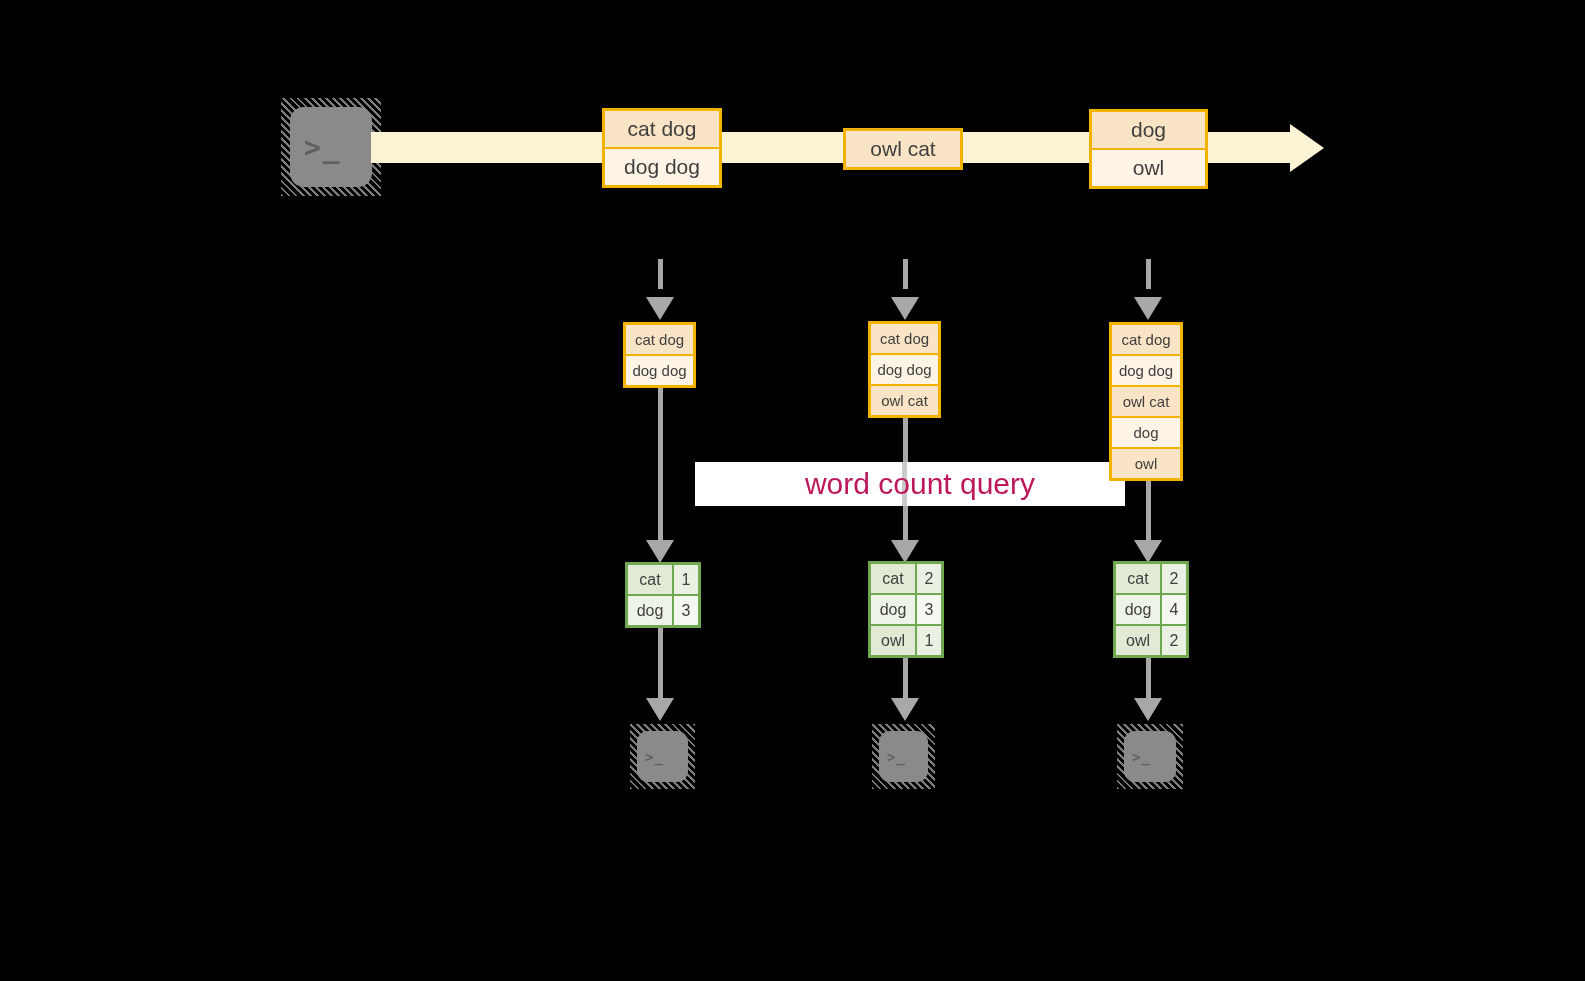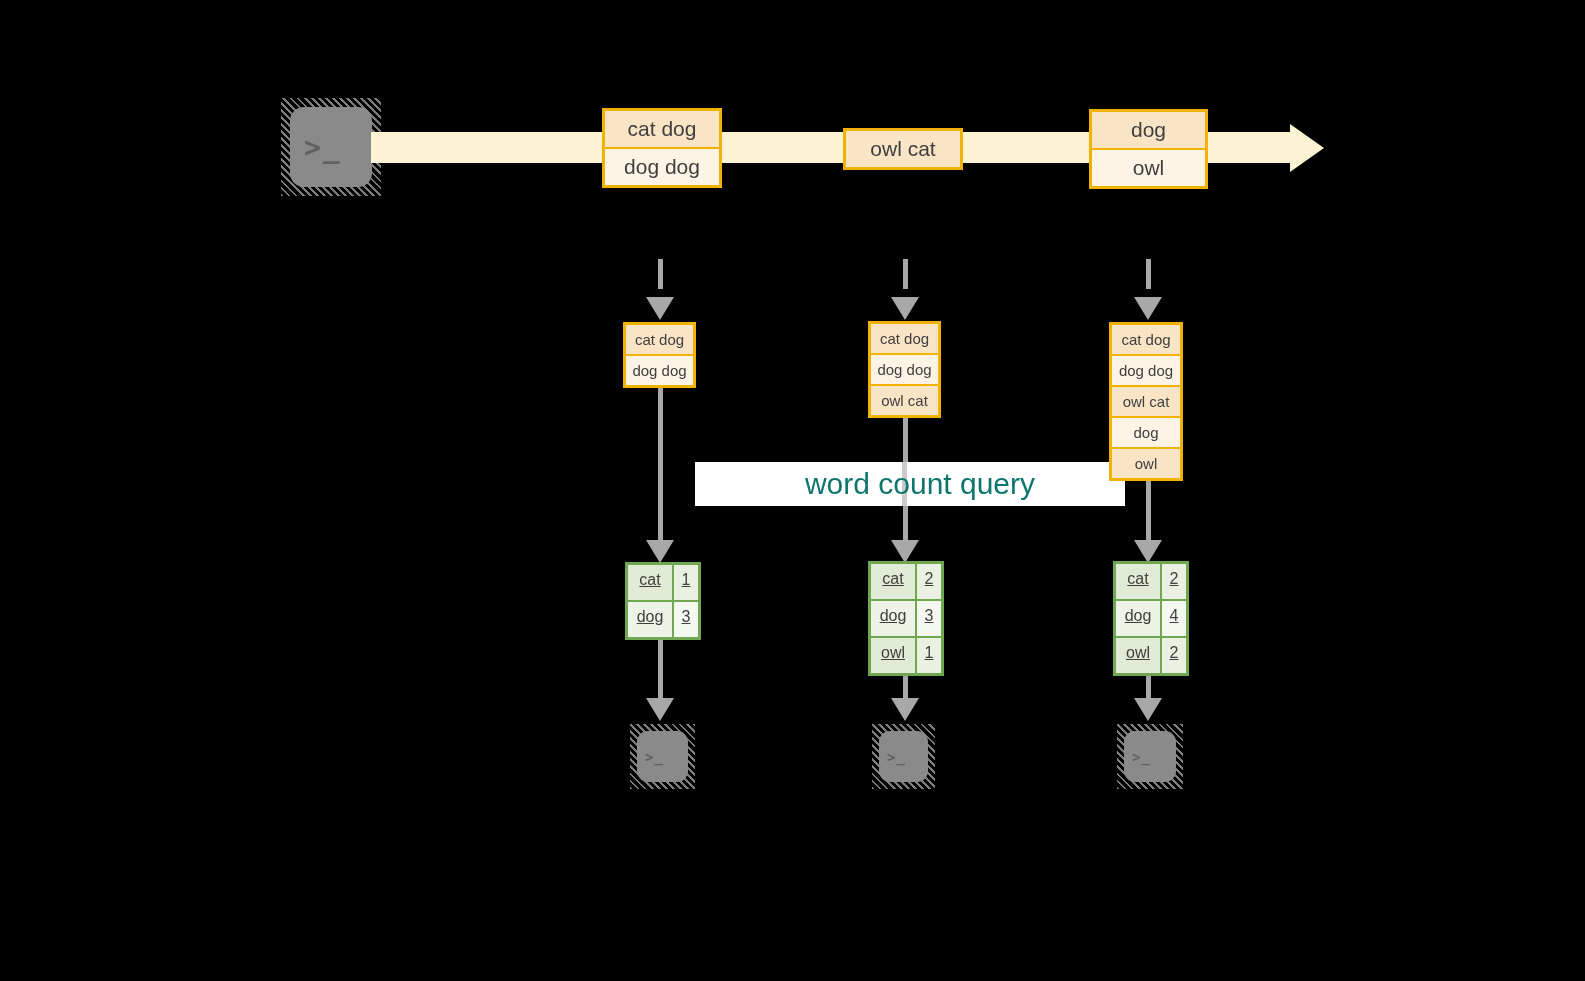--- a/index.html
+++ b/index.html
@@ -53,25 +53,25 @@
     border-top:23px solid #A8A8A8;
   }
   
   .querybox {
     position:absolute; left:695px; top:462px; width:430px; height:44px;
     background:#FFFFFF; z-index:3;
   }
   .query-stripe { position:absolute; left:207px; top:0; bottom:0; width:5px; background:#CBCBCB; }
   .query-label {
     position:absolute; inset:0; text-align:center; line-height:44px;
-    font-size:30px; color:#0f766e;padding-left:20px;
+    font-size:30px; color:#be185d;padding-left:20px;
   }
   
   .greentable { position:absolute; border:3px solid #6FA850; box-sizing:border-box; z-index:2; }
-  .trow { display:flex; height:35px;text-decoration:underline; }
+  .trow { display:flex; height:29px; }
   .trow + .trow { border-top:2px solid #6FA850; }
   .tcell { line-height:29px; font-size:16px; text-align:center; }
   .tcell-label { width:44px; }
   .tcell-num { width:24px; border-left:2px solid #6FA850; }
   .trow-a .tcell-label { background:#E0EAD5; } .trow-a .tcell-num { background:#EAF1E2; }
   .trow-b .tcell-label { background:#EDF3E6; } .trow-b .tcell-num { background:#F5F8F0; }
   .table1 { left:625px; top:562px; }
   .table2 { left:868px; top:561px; }
   .table3 { left:1113px; top:561px; }
   .z1 { z-index:1; } .z2 { z-index:2; }

